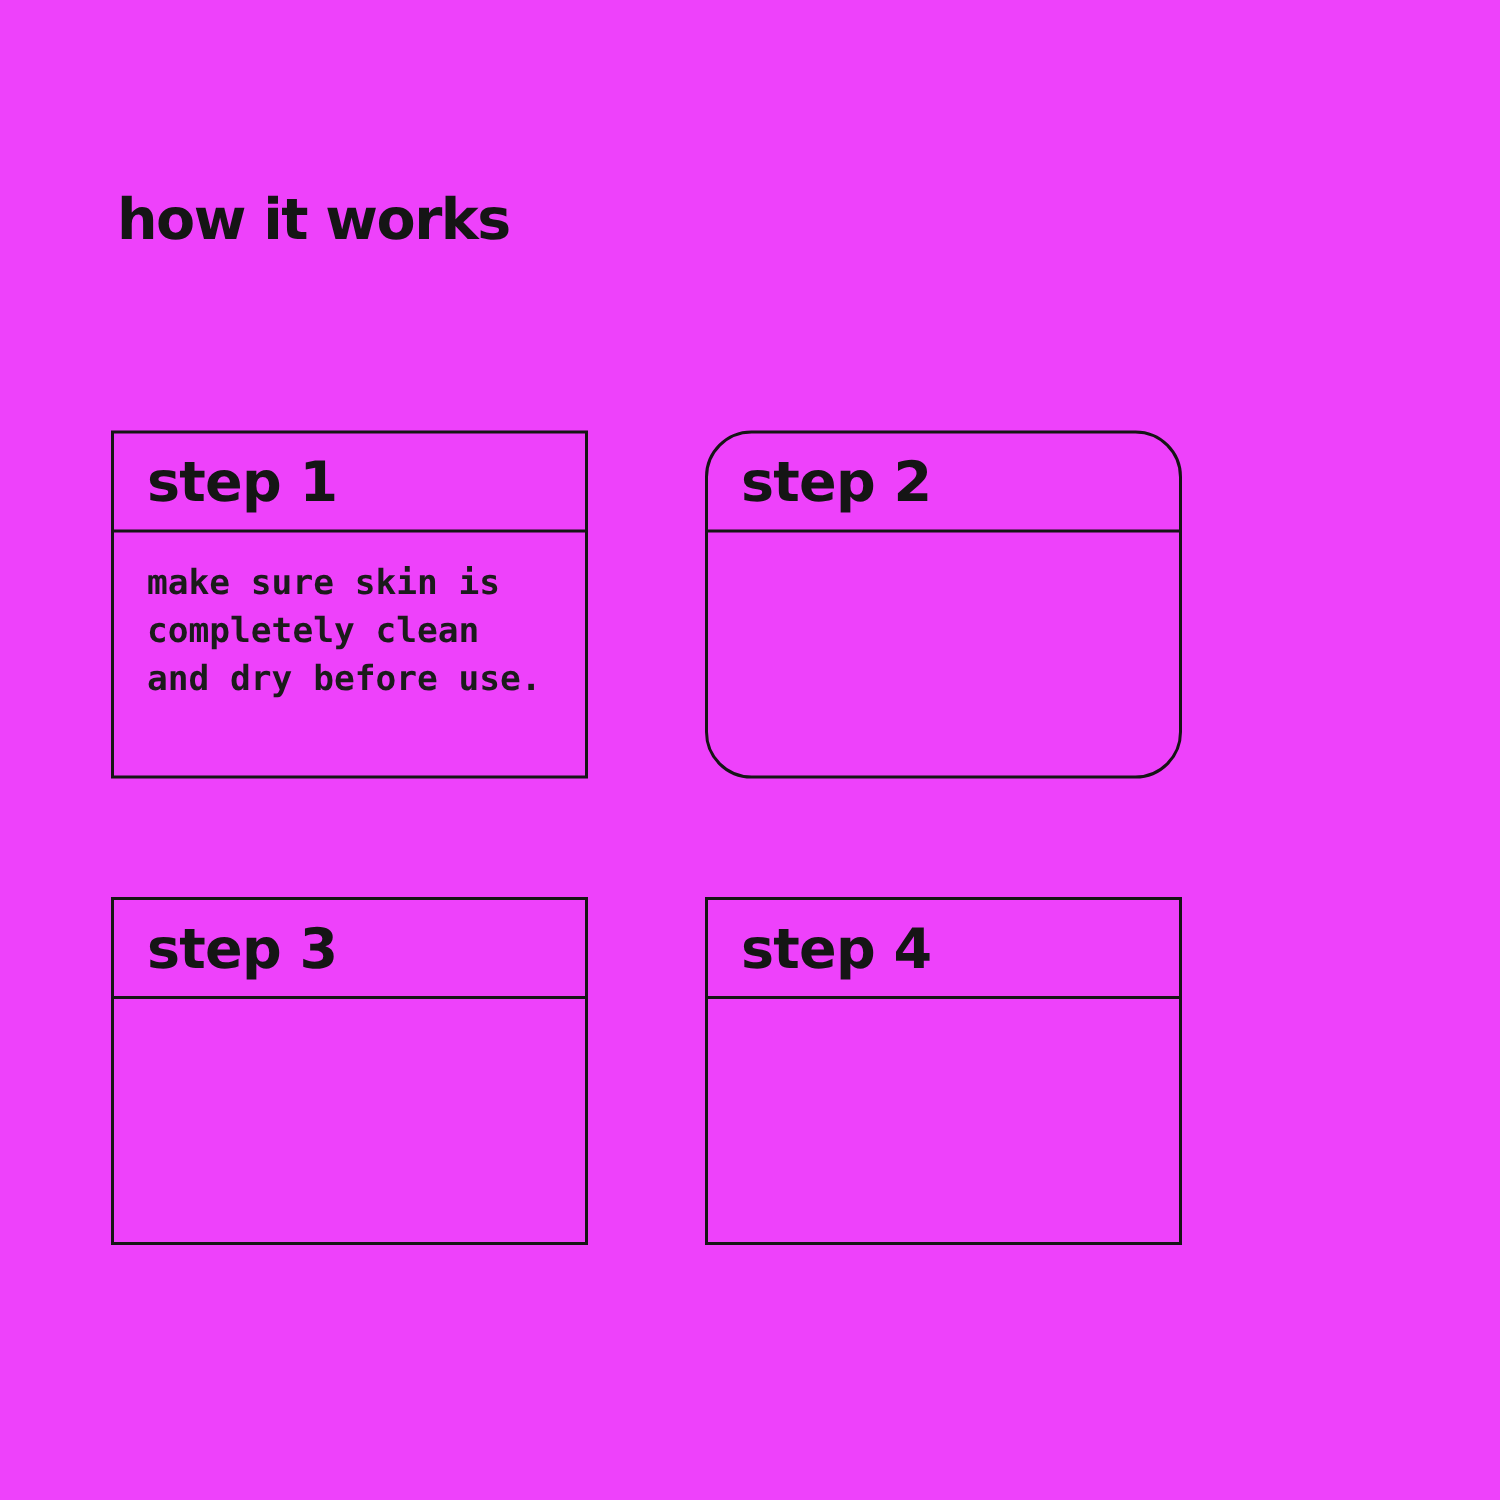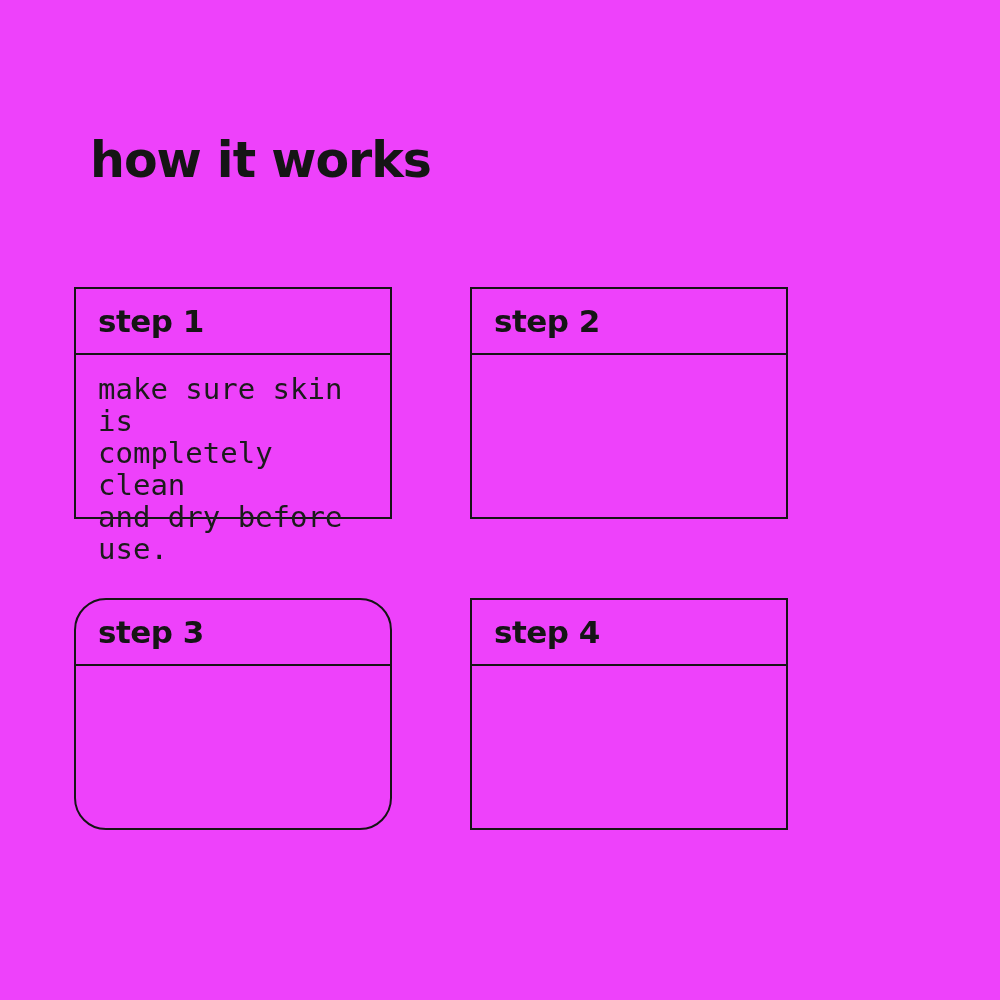--- a/index.html
+++ b/index.html
@@ -7,56 +7,57 @@
     width: 1000px;
     height: 1000px;
     position: relative;
     overflow: hidden;
     background: #ee41fb;
     color: #151515;
     font-family: "DejaVu Sans", sans-serif;
   }
   .page-title {
     position: absolute;
-    left: 90px;
+    left: 78px;
     top: 101px;
-    font-size: 49px;
+    font-size: 38px;
     font-weight: 700;
     letter-spacing: -1px;
     line-height: 1.1;
   }
   .step-box {
     position: absolute;
     width: 318px;
     height: 232px;
     box-sizing: border-box;
     border: 2px solid #151515;
   }
   .box-1 { left: 74px;  top: 287px; }
-  .box-2 { left: 470px; top: 287px; }
-  .box-3 { left: 74px;  top: 598px; border-radius: 32px; }
+  .box-2 { left: 470px; top: 287px; border-radius: 31px; }
+  .box-3 { left: 74px;  top: 598px; }
   .box-4 { left: 470px; top: 598px; text-align: center; }
   .step-header {
     height: 66px;
     box-sizing: border-box;
     border-bottom: 2px solid #151515;
     display: flex;
     align-items: center;
     padding-left: 22px;
-    font-size: 31px;
+    font-size: 37px;
     font-weight: 700;
     letter-spacing: -0.5px;
   }
   .step-body {
     padding: 18px 18px 0 22px;
     font-family: "DejaVu Sans Mono", monospace;
-    font-size: 29px;
+    font-size: 23px;
     line-height: 32px;
     white-space: pre-line;
     color: #1b1b1b;
+    font-weight: bold;
   }
 </style>
 </head>
 <body>
 
 <h1 class="page-title">how it works</h1>
 
 <section class="step-box box-1">
   <div class="step-header">step 1</div>
   <div class="step-body">make sure skin is

